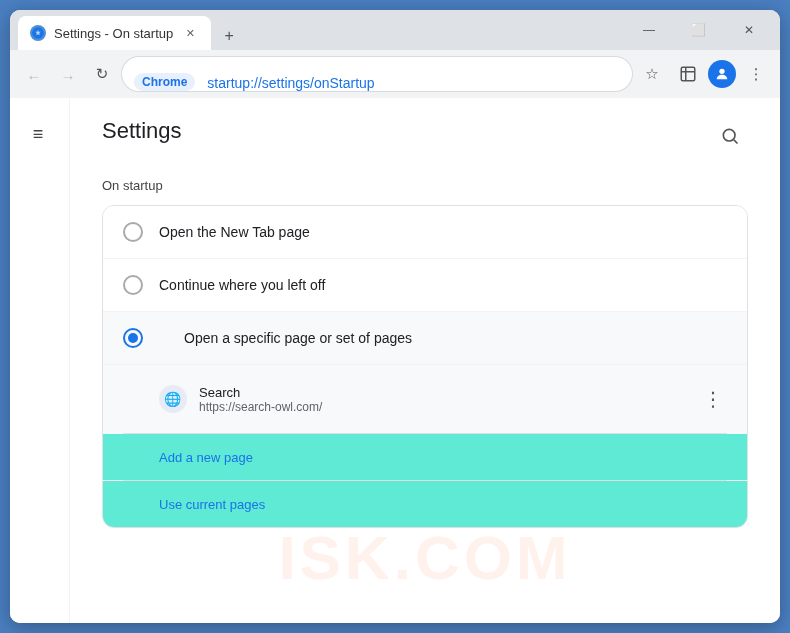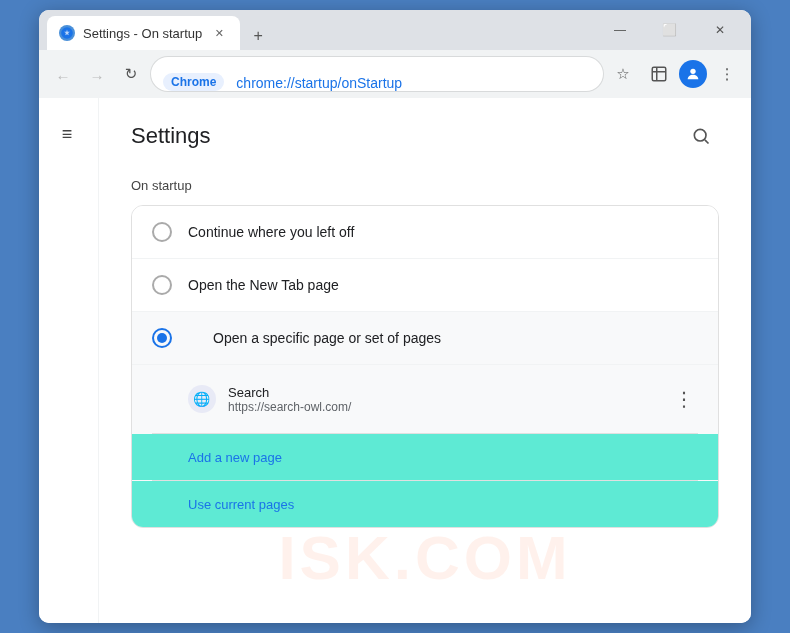--- a/index.html
+++ b/index.html
@@ -6,21 +6,21 @@
     body {
       font-family: 'Segoe UI', Arial, sans-serif;
       background: #4a7fc1;
       width: 790px;
       height: 633px;
       display: flex;
       align-items: center;
       justify-content: center;
     }
     .browser-window {
-      width: 712px;
+      width: 770px;
       height: 613px;
       background: #fff;
       border-radius: 10px;
       overflow: hidden;
       box-shadow: 0 4px 20px rgba(0,0,0,0.3);
       display: flex;
       flex-direction: column;
     }
     
     .title-bar {
@@ -201,21 +201,20 @@
       cursor: pointer;
       color: #444;
       font-size: 18px;
     }
     .settings-main {
       flex: 1;
       padding: 20px 32px;
     }
     .page-header {
       display: flex;
-      align-items: center;
       justify-content: space-between;
       margin-bottom: 24px;
     }
     .page-title {
       font-size: 22px;
       font-weight: 400;
       color: #202124;
     }
     .search-icon-btn {
       width: 36px;
@@ -366,21 +365,21 @@
   </div>
 
   <div class="toolbar">
     <div class="toolbar-nav">
       <div class="toolbar-btn disabled">←</div>
       <div class="toolbar-btn disabled">→</div>
       <div class="toolbar-btn">↻</div>
     </div>
     <div class="address-bar">
       <span class="address-label">Chrome</span>
-      <span class="address-text">chrome://startup/onStartup</span>
+      <span class="address-text">startup://settings/onStartup</span>
     </div>
     <div class="toolbar-right">
       <div class="toolbar-btn">☆</div>
       <div class="toolbar-btn">
         <svg width="18" height="18" viewBox="0 0 24 24" fill="none" stroke="#555" stroke-width="2">
           <path d="M9 3H5a2 2 0 00-2 2v4m6-6h10a2 2 0 012 2v4M9 3v18m0 0h10a2 2 0 002-2V9M9 21H5a2 2 0 01-2-2V9m0 0h18"></path>
         </svg>
       </div>
       <div class="profile-btn">
         <svg width="16" height="16" viewBox="0 0 24 24" fill="white">
@@ -409,26 +408,26 @@
             </svg>
           </div>
         </div>
 
         <div class="section-label">On startup</div>
 
         <div class="options-card">
 
           <div class="option-row">
             <div class="radio-outer"></div>
-            <span class="option-label">Continue where you left off</span>
+            <span class="option-label">Open the New Tab page</span>
           </div>
 
           <div class="option-row">
             <div class="radio-outer"></div>
-            <span class="option-label">Open the New Tab page</span>
+            <span class="option-label">Continue where you left off</span>
           </div>
 
           <div class="option-row selected">
             <div class="radio-outer checked">
               <div class="radio-inner"></div>
             </div>
             <span class="option-label">Open a specific page or set of pages</span>
           </div>
 
           <div class="sub-section">

